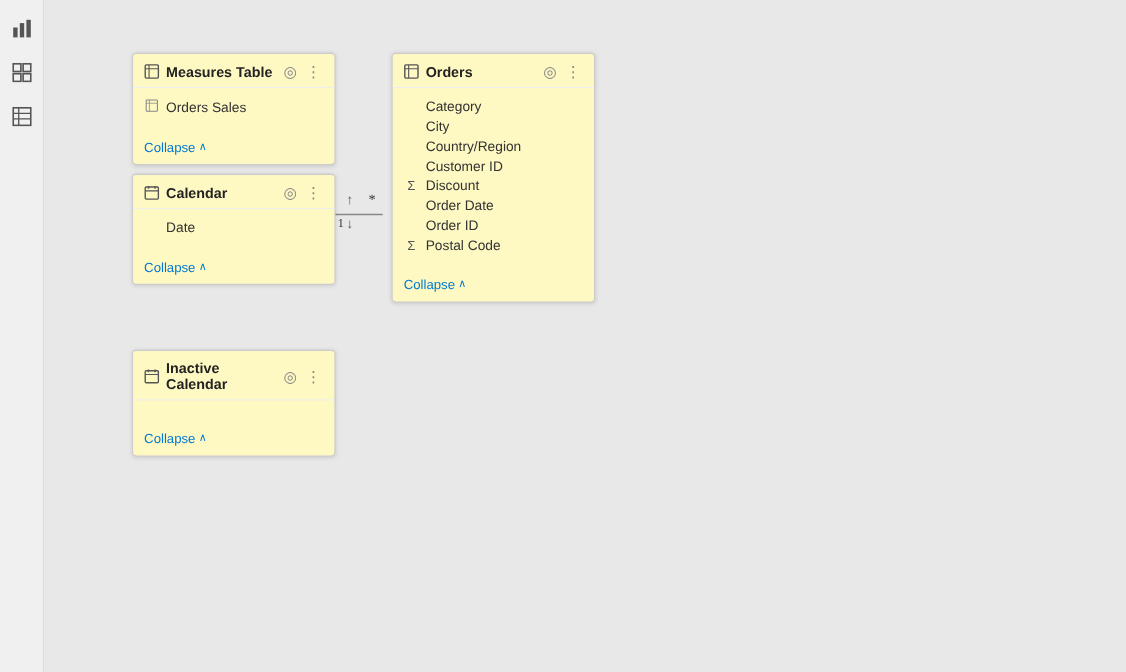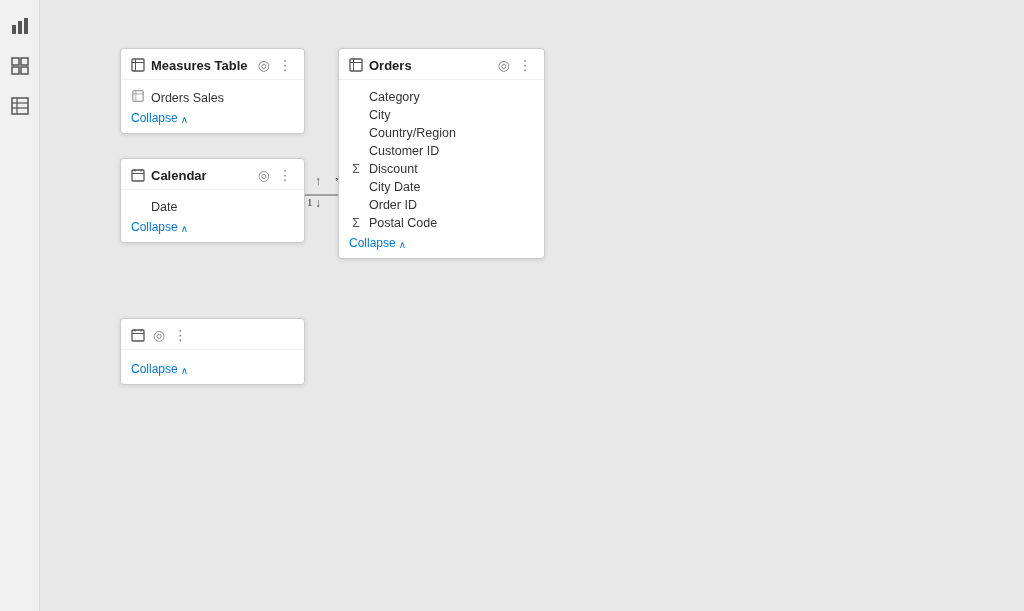--- a/index.html
+++ b/index.html
@@ -39,21 +39,21 @@
     
     .canvas {
       flex: 1;
       position: relative;
       background: #e8e8e8;
     }
 
     
     .table-card {
       position: absolute;
-      background: #ffffff;
+      background: #fef9c3;
       border: 1px solid #ccc;
       border-radius: 4px;
       min-width: 180px;
       box-shadow: 0 1px 4px rgba(0,0,0,0.12);
     }
 
     .card-header {
       display: flex;
       align-items: center;
       padding: 8px 10px 6px 10px;
@@ -99,23 +99,23 @@
       color: #888;
       font-size: 12px;
       width: 14px;
       text-align: center;
     }
     .collapse-link {
       color: #0078d4;
       font-size: 12px;
       cursor: pointer;
       display: inline-flex;
-      align-items: flex-end;
+      align-items: flex-start;
       gap: 3px;
-      margin-top: 4px;
+      margin-top: 20px;
     }
     .collapse-arrow {
       font-size: 10px;
     }
 
     
     .orders-card .card-body {
       max-height: 200px;
       overflow-y: auto;
     }
@@ -229,21 +229,21 @@
       </div>
       <div>
         <span class="collapse-link">
           <span>Collapse</span>
           <span class="collapse-arrow">∧</span>
         </span>
       </div>
     </div>
   </div>
 
-  <div class="table-card orders-card" style="left: 298px; top: 48px; width: 207px;">
+  <div class="table-card orders-card" style="left: 316px; top: 48px; width: 185px;">
     <div class="card-header">
       <span class="card-header-icon">
         <svg width="14" height="14" viewBox="0 0 14 14" fill="none" xmlns="http://www.w3.org/2000/svg">
           <rect x="1" y="1" width="12" height="12" rx="1" stroke="#555" stroke-width="1.3" fill="none"></rect>
           <line x1="1" y1="4.5" x2="13" y2="4.5" stroke="#555" stroke-width="1"></line>
           <line x1="4.5" y1="1" x2="4.5" y2="13" stroke="#555" stroke-width="1"></line>
         </svg>
       </span>
       <span class="card-title">Orders</span>
       <div class="card-actions">
@@ -267,21 +267,21 @@
       <div class="field-row">
         <span class="field-icon"></span>
         <span>Customer ID</span>
       </div>
       <div class="field-row">
         <span class="field-icon" style="color:#555;">Σ</span>
         <span>Discount</span>
       </div>
       <div class="field-row">
         <span class="field-icon"></span>
-        <span>City Date</span>
+        <span>Order Date</span>
       </div>
       <div class="field-row">
         <span class="field-icon"></span>
         <span>Order ID</span>
       </div>
       <div class="field-row">
         <span class="field-icon" style="color:#555;">Σ</span>
         <span>Postal Code</span>
       </div>
       <div>
@@ -296,20 +296,21 @@
   <div class="table-card" style="left: 80px; top: 318px; width: 185px;">
     <div class="card-header">
       <span class="card-header-icon">
         <svg width="14" height="14" viewBox="0 0 14 14" fill="none" xmlns="http://www.w3.org/2000/svg">
           <rect x="1" y="2" width="12" height="11" rx="1" stroke="#555" stroke-width="1.3" fill="none"></rect>
           <line x1="1" y1="5.5" x2="13" y2="5.5" stroke="#555" stroke-width="1"></line>
           <line x1="4" y1="1" x2="4" y2="3.5" stroke="#555" stroke-width="1.3"></line>
           <line x1="10" y1="1" x2="10" y2="3.5" stroke="#555" stroke-width="1.3"></line>
         </svg>
       </span>
+      <span class="card-title">Inactive Calendar</span>
       <div class="card-actions">
         <span>◎</span>
         <span>⋮</span>
       </div>
     </div>
     <div class="card-body">
       <div>
         <span class="collapse-link">
           <span>Collapse</span>
           <span class="collapse-arrow">∧</span>

